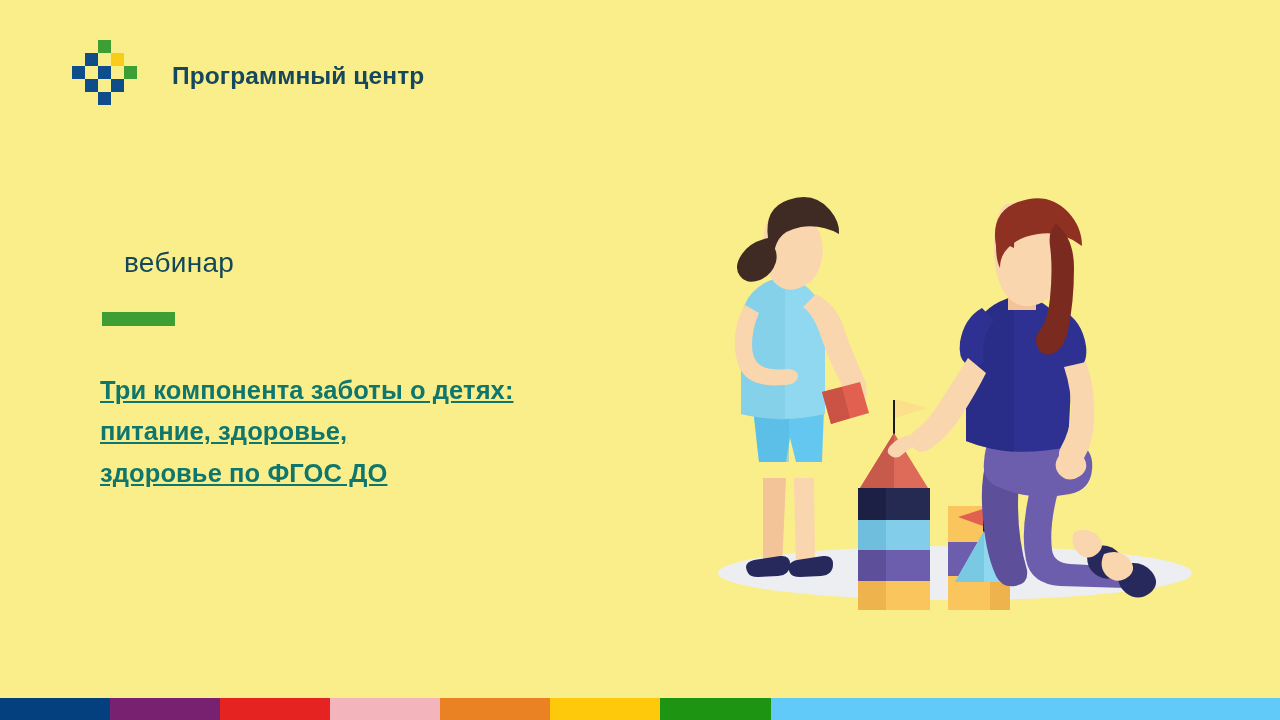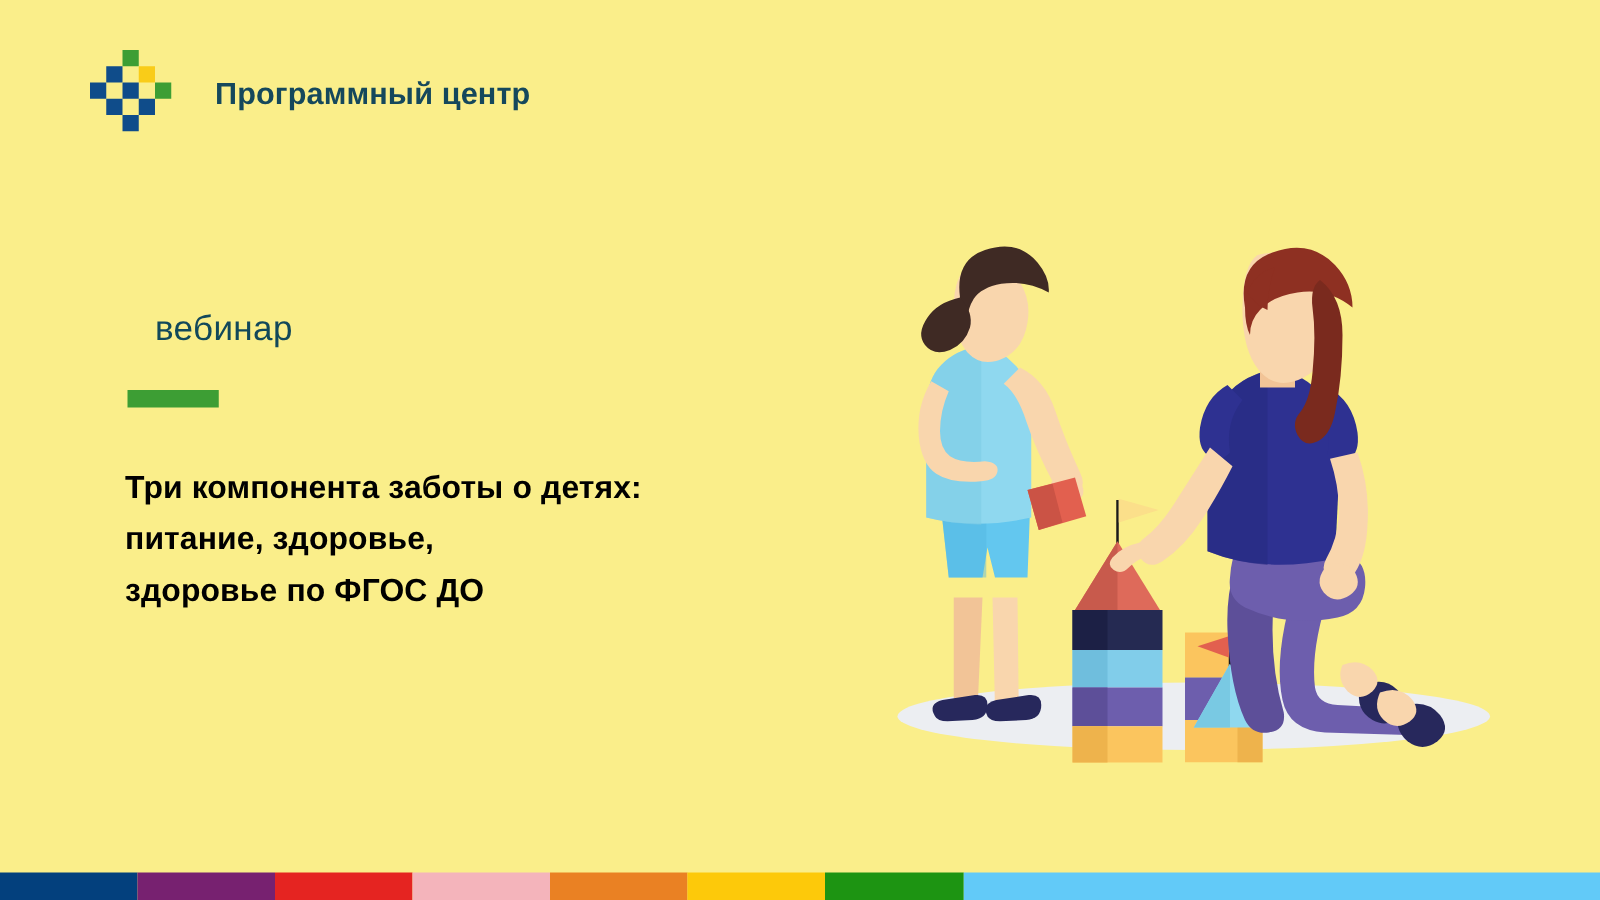--- a/index.html
+++ b/index.html
@@ -90,21 +90,21 @@
         <div class="cell" style="left: 13px; top: 39px; background: rgb(15, 76, 138);"></div>
         <div class="cell" style="left: 39px; top: 39px; background: rgb(15, 76, 138);"></div>
         <div class="cell" style="left: 26px; top: 52px; background: rgb(15, 76, 138);"></div>
       </div>
     <div id="brand-name" style="color: rgb(21, 72, 92);">Программный центр</div>
   </div>
 
   <div id="kicker" style="color: rgb(18, 72, 90);">вебинар</div>
   <div id="accent-bar" style="background: rgb(61, 158, 52);"></div>
 
-  <div id="headline" style="color: #000000;">
+  <div id="headline" style="color: #0f766e; text-decoration: underline;">
     <span class="ln">Три компонента заботы о детях:</span>
     <span class="ln">питание, здоровье,</span>
     <span class="ln">здоровье по ФГОС ДО</span>
   </div>
 
   <div id="illustration">
     <svg viewBox="0 0 530 420" xmlns="http://www.w3.org/2000/svg">
 
       <ellipse cx="265" cy="383" rx="237" ry="27" fill="#eceef2"></ellipse>
 

